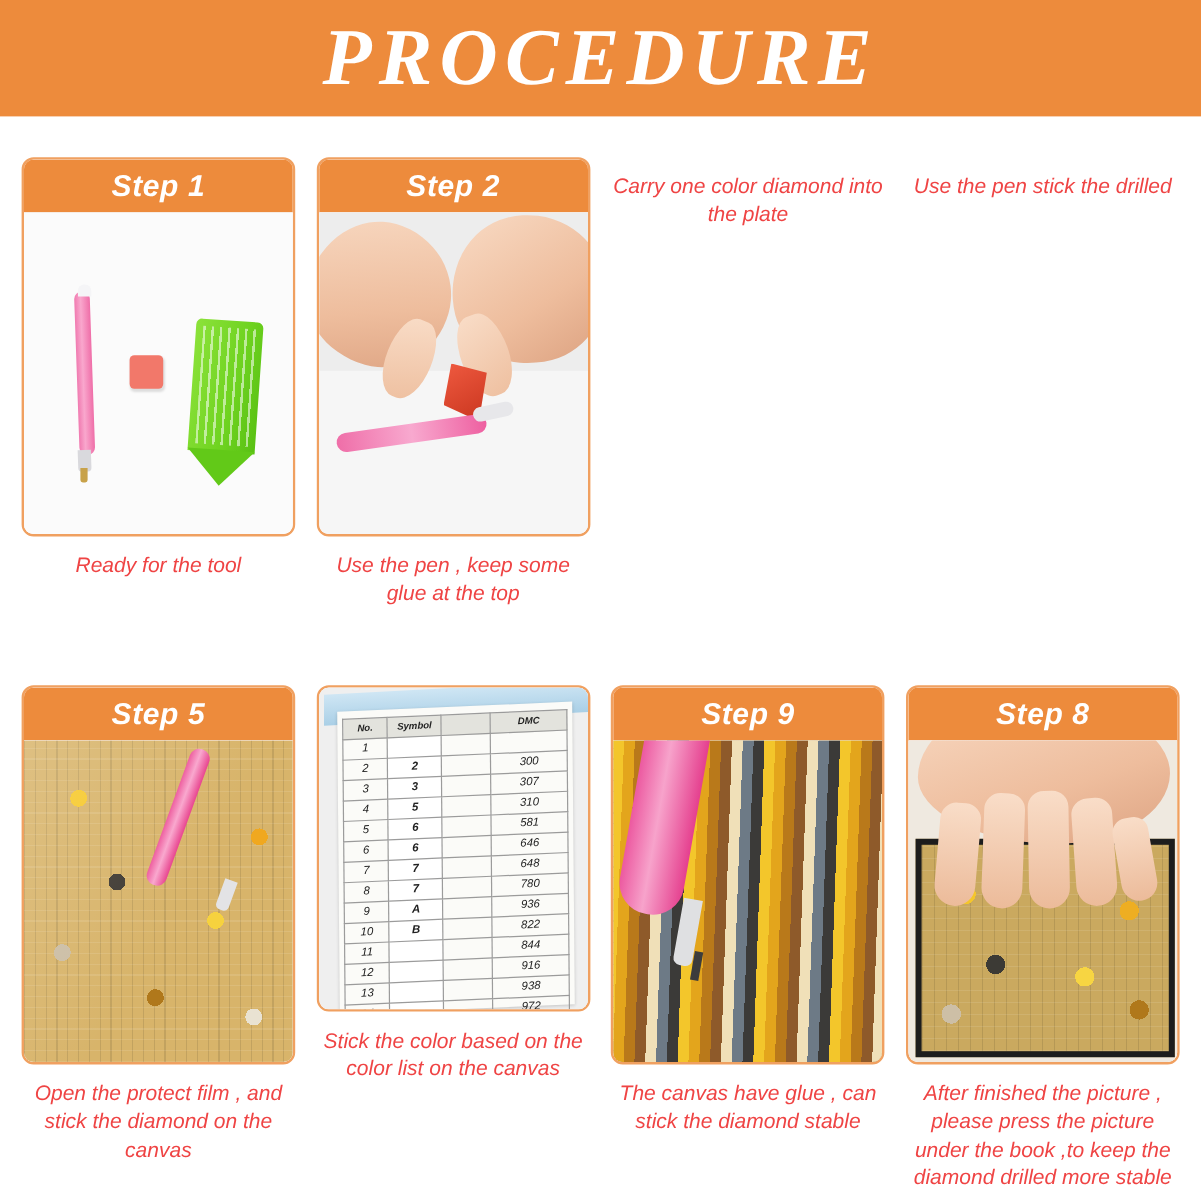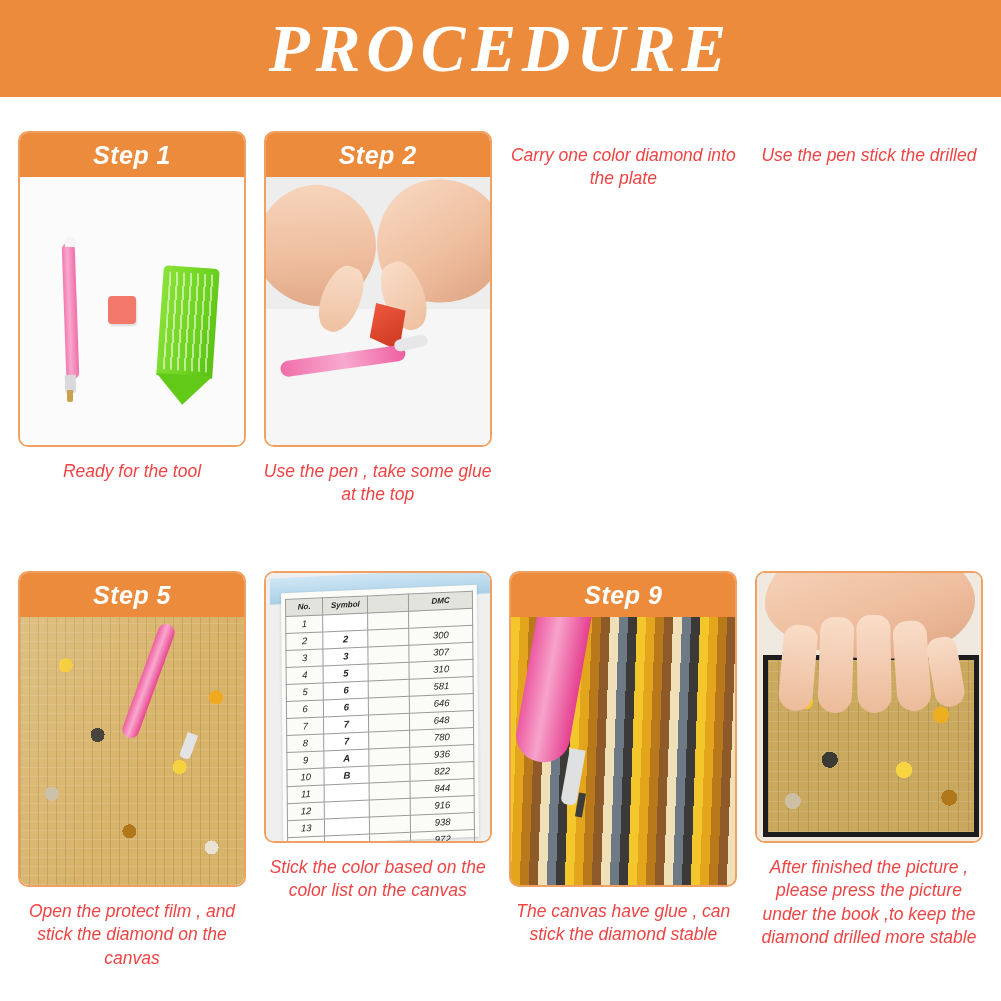--- a/index.html
+++ b/index.html
@@ -400,21 +400,21 @@
               <div class="hand h-left"></div>
               <div class="hand h-right"></div>
               <div class="finger f1"></div>
               <div class="finger f2"></div>
               <div class="glue"></div>
               <div class="pen2"></div>
               <div class="pen2tip"></div>
             </div>
           </div>
         </div>
-        <div class="card-caption">Use the pen , take some glue at the top</div>
+        <div class="card-caption">Use the pen , keep some glue at the top</div>
       </div>
 
       <div class="card">
         <div class="card-caption">Carry one color diamond into the plate</div>
       </div>
 
       <div class="card">
         <div class="card-caption">Use the pen stick the drilled</div>
       </div>
 
@@ -556,20 +556,21 @@
               <div class="pen7tip"></div>
               <div class="pen7nib"></div>
             </div>
           </div>
         </div>
         <div class="card-caption">The canvas have glue , can stick the diamond stable</div>
       </div>
 
       <div class="card">
         <div class="card-box">
+          <div class="card-head">Step 8</div>
           <div class="card-img">
             <div class="sc s8">
               <div class="mosaic8"></div>
               <div class="hand h-top"></div>
               <div class="fg fg1"></div>
               <div class="fg fg2"></div>
               <div class="fg fg3"></div>
               <div class="fg fg4"></div>
               <div class="fg fg5"></div>
             </div>

